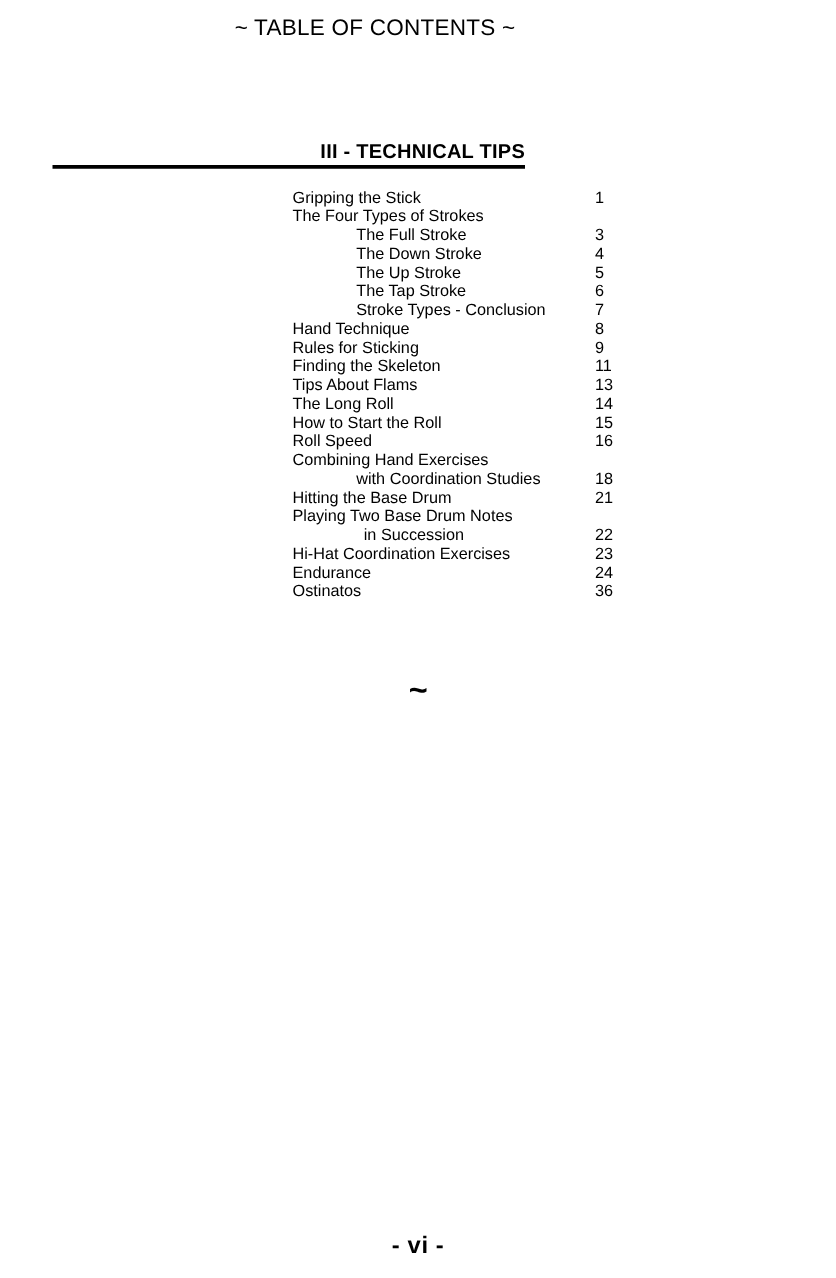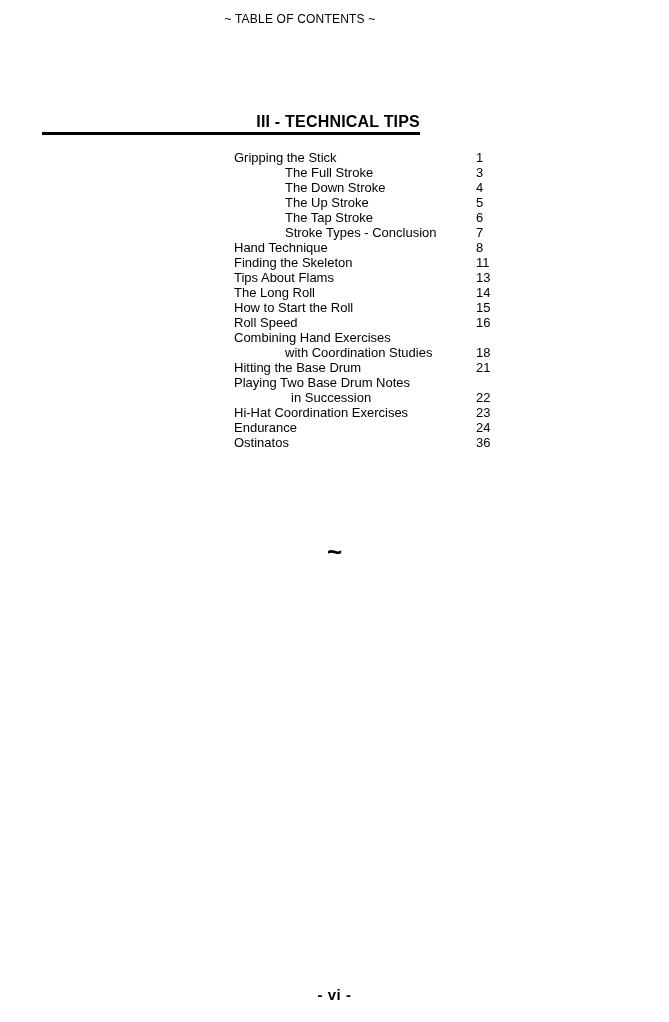--- a/index.html
+++ b/index.html
@@ -23,21 +23,21 @@
     height: 1022px;
   }
 
   
   .doc-title {
     position: absolute;
     left: 0;
     top: 12px;
     width: 600px;
     text-align: center;
-    font-size: 12px;
+    font-size: 18px;
     font-weight: normal;
     letter-spacing: 0.2px;
     white-space: pre;
   }
 
   
   .section-head-wrap {
     position: absolute;
     left: 0;
     top: 113px;
@@ -107,46 +107,48 @@
     white-space: pre;
   }
 
   
   .footer {
     position: absolute;
     left: 0;
     top: 986px;
     width: 669px;
     text-align: center;
-    font-size: 15px;
+    font-size: 19px;
     font-weight: bold;
     letter-spacing: 0.5px;
     white-space: pre;
   }
 </style>
 </head>
 <body>
 
 <div class="page">
 
   <div class="doc-title">~ TABLE OF CONTENTS ~</div>
 
   <div class="section-head-wrap">
     <div class="section-rule"></div>
     <div class="section-title">III - TECHNICAL TIPS</div>
   </div>
 
   <div class="toc" id="toc-list">
       <div class="toc-row lvl1"><span class="toc-label">Gripping the Stick</span><span class="toc-page">1</span></div>
+      <div class="toc-row lvl1"><span class="toc-label">The Four Types of Strokes</span></div>
       <div class="toc-row lvl2"><span class="toc-label">The Full Stroke</span><span class="toc-page">3</span></div>
       <div class="toc-row lvl2"><span class="toc-label">The Down Stroke</span><span class="toc-page">4</span></div>
       <div class="toc-row lvl2"><span class="toc-label">The Up Stroke</span><span class="toc-page">5</span></div>
       <div class="toc-row lvl2"><span class="toc-label">The Tap Stroke</span><span class="toc-page">6</span></div>
       <div class="toc-row lvl2"><span class="toc-label">Stroke Types - Conclusion</span><span class="toc-page">7</span></div>
       <div class="toc-row lvl1"><span class="toc-label">Hand Technique</span><span class="toc-page">8</span></div>
+      <div class="toc-row lvl1"><span class="toc-label">Rules for Sticking</span><span class="toc-page">9</span></div>
       <div class="toc-row lvl1"><span class="toc-label">Finding the Skeleton</span><span class="toc-page">11</span></div>
       <div class="toc-row lvl1"><span class="toc-label">Tips About Flams</span><span class="toc-page">13</span></div>
       <div class="toc-row lvl1"><span class="toc-label">The Long Roll</span><span class="toc-page">14</span></div>
       <div class="toc-row lvl1"><span class="toc-label">How to Start the Roll</span><span class="toc-page">15</span></div>
       <div class="toc-row lvl1"><span class="toc-label">Roll Speed</span><span class="toc-page">16</span></div>
       <div class="toc-row lvl1"><span class="toc-label">Combining Hand Exercises</span></div>
       <div class="toc-row lvl2"><span class="toc-label">with Coordination Studies</span><span class="toc-page">18</span></div>
       <div class="toc-row lvl1"><span class="toc-label">Hitting the Base Drum</span><span class="toc-page">21</span></div>
       <div class="toc-row lvl1"><span class="toc-label">Playing Two Base Drum Notes</span></div>
       <div class="toc-row lvl3"><span class="toc-label">in Succession</span><span class="toc-page">22</span></div>

